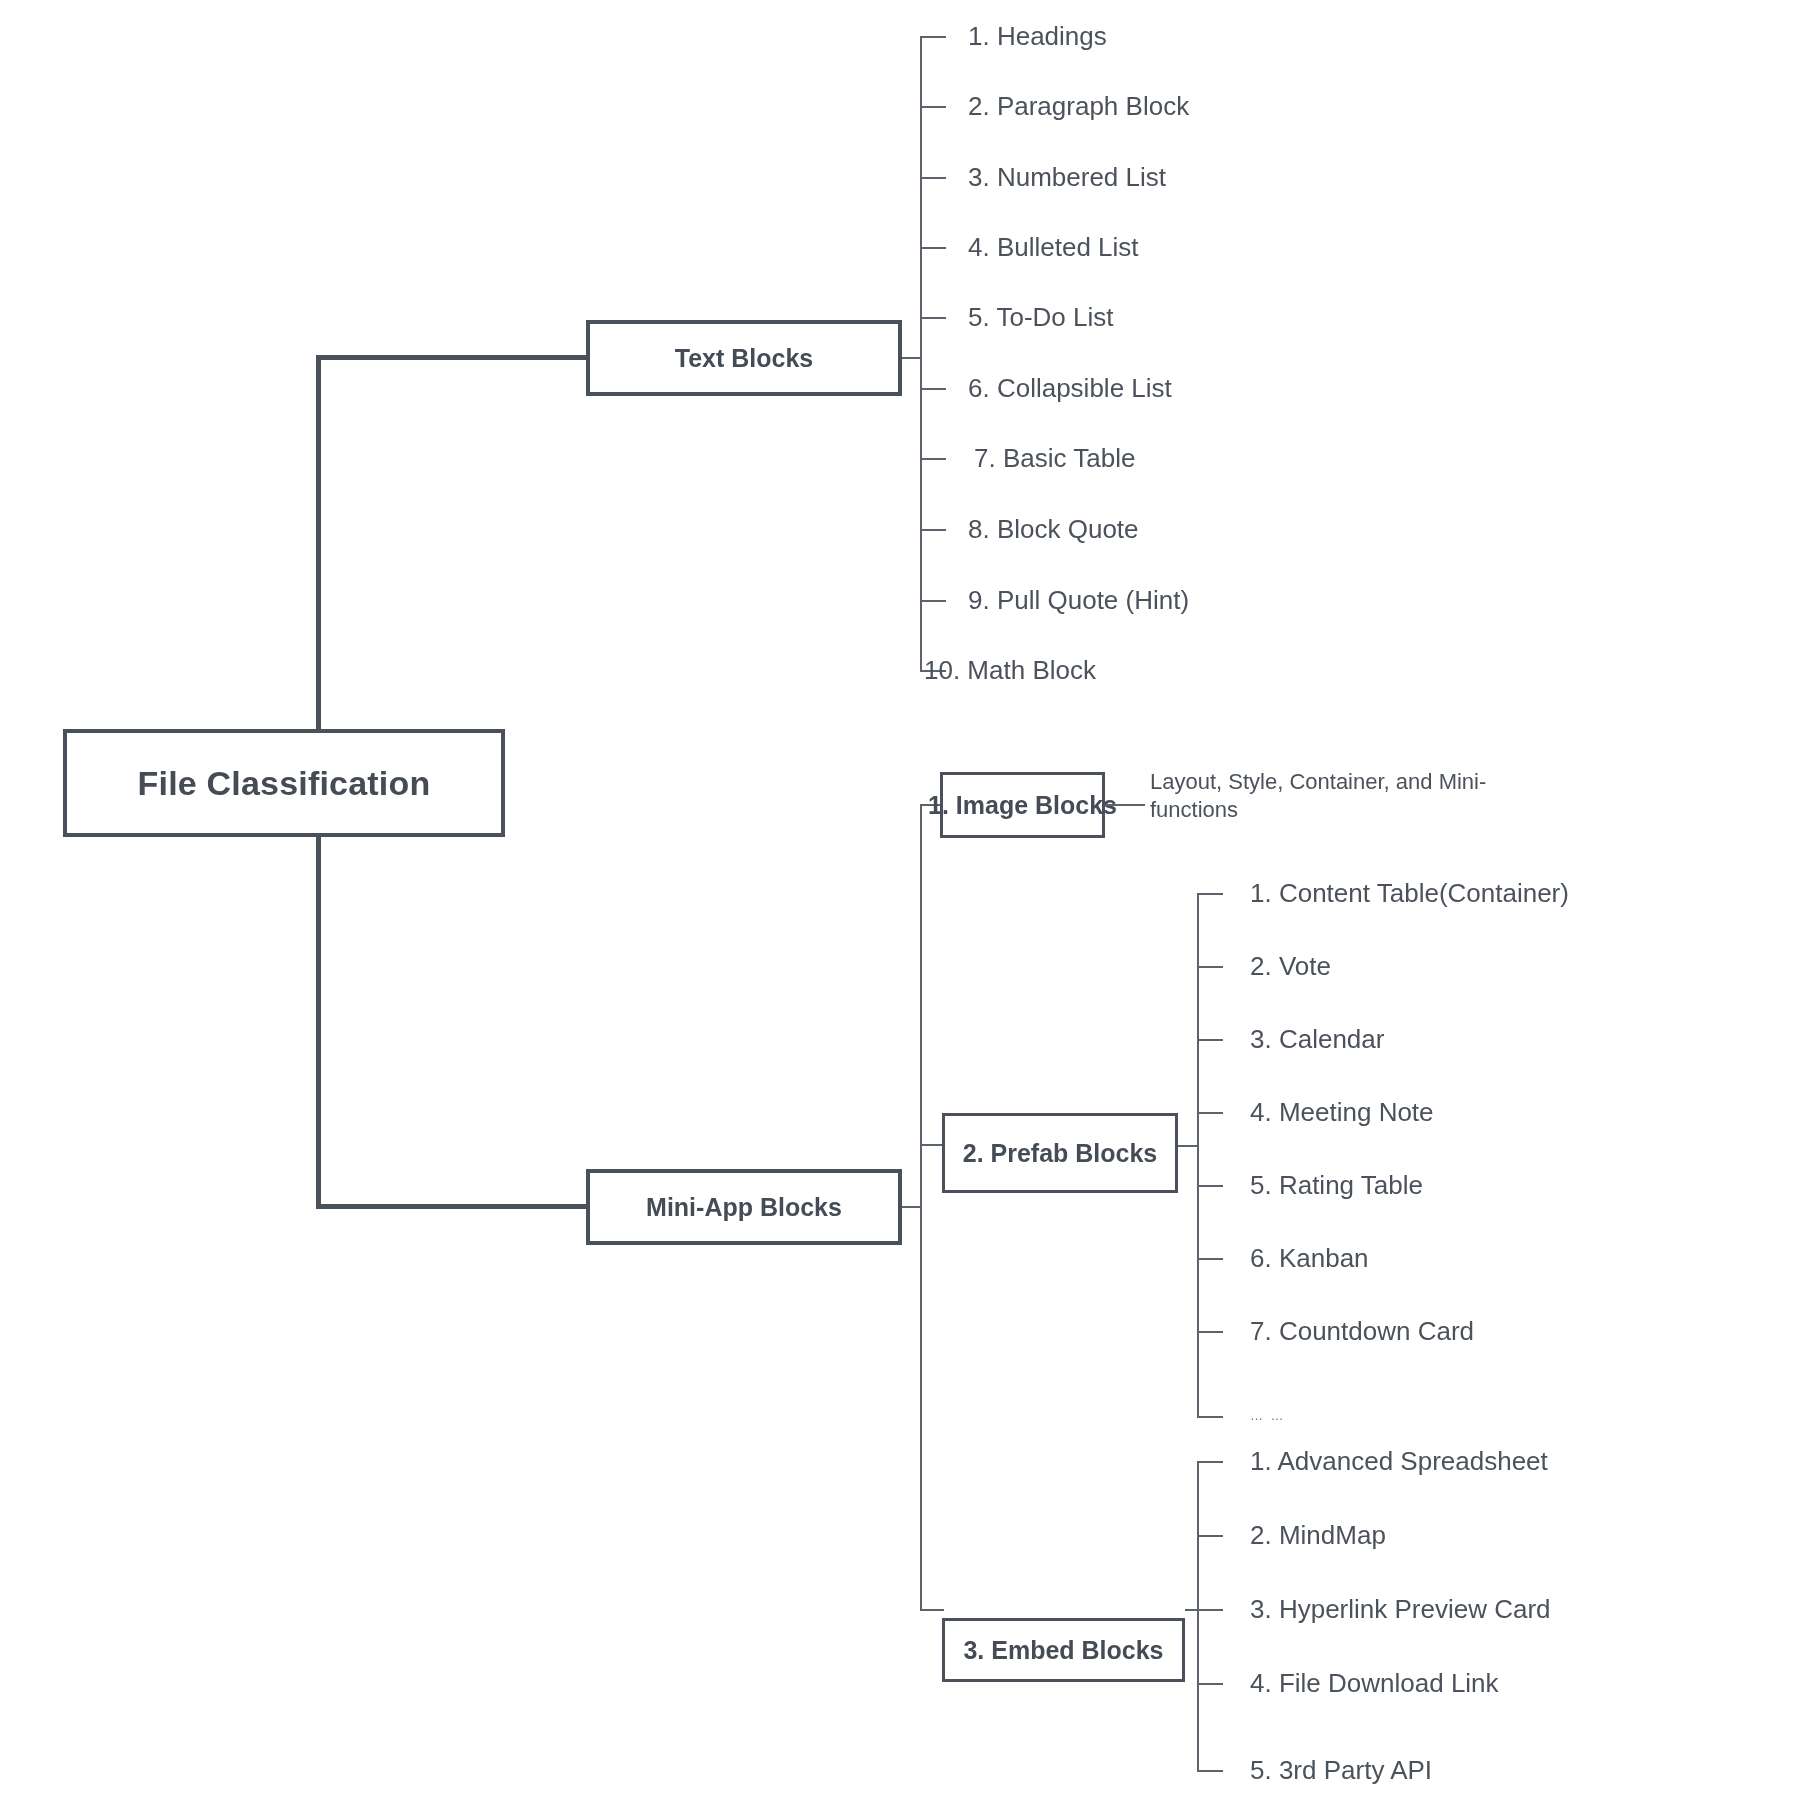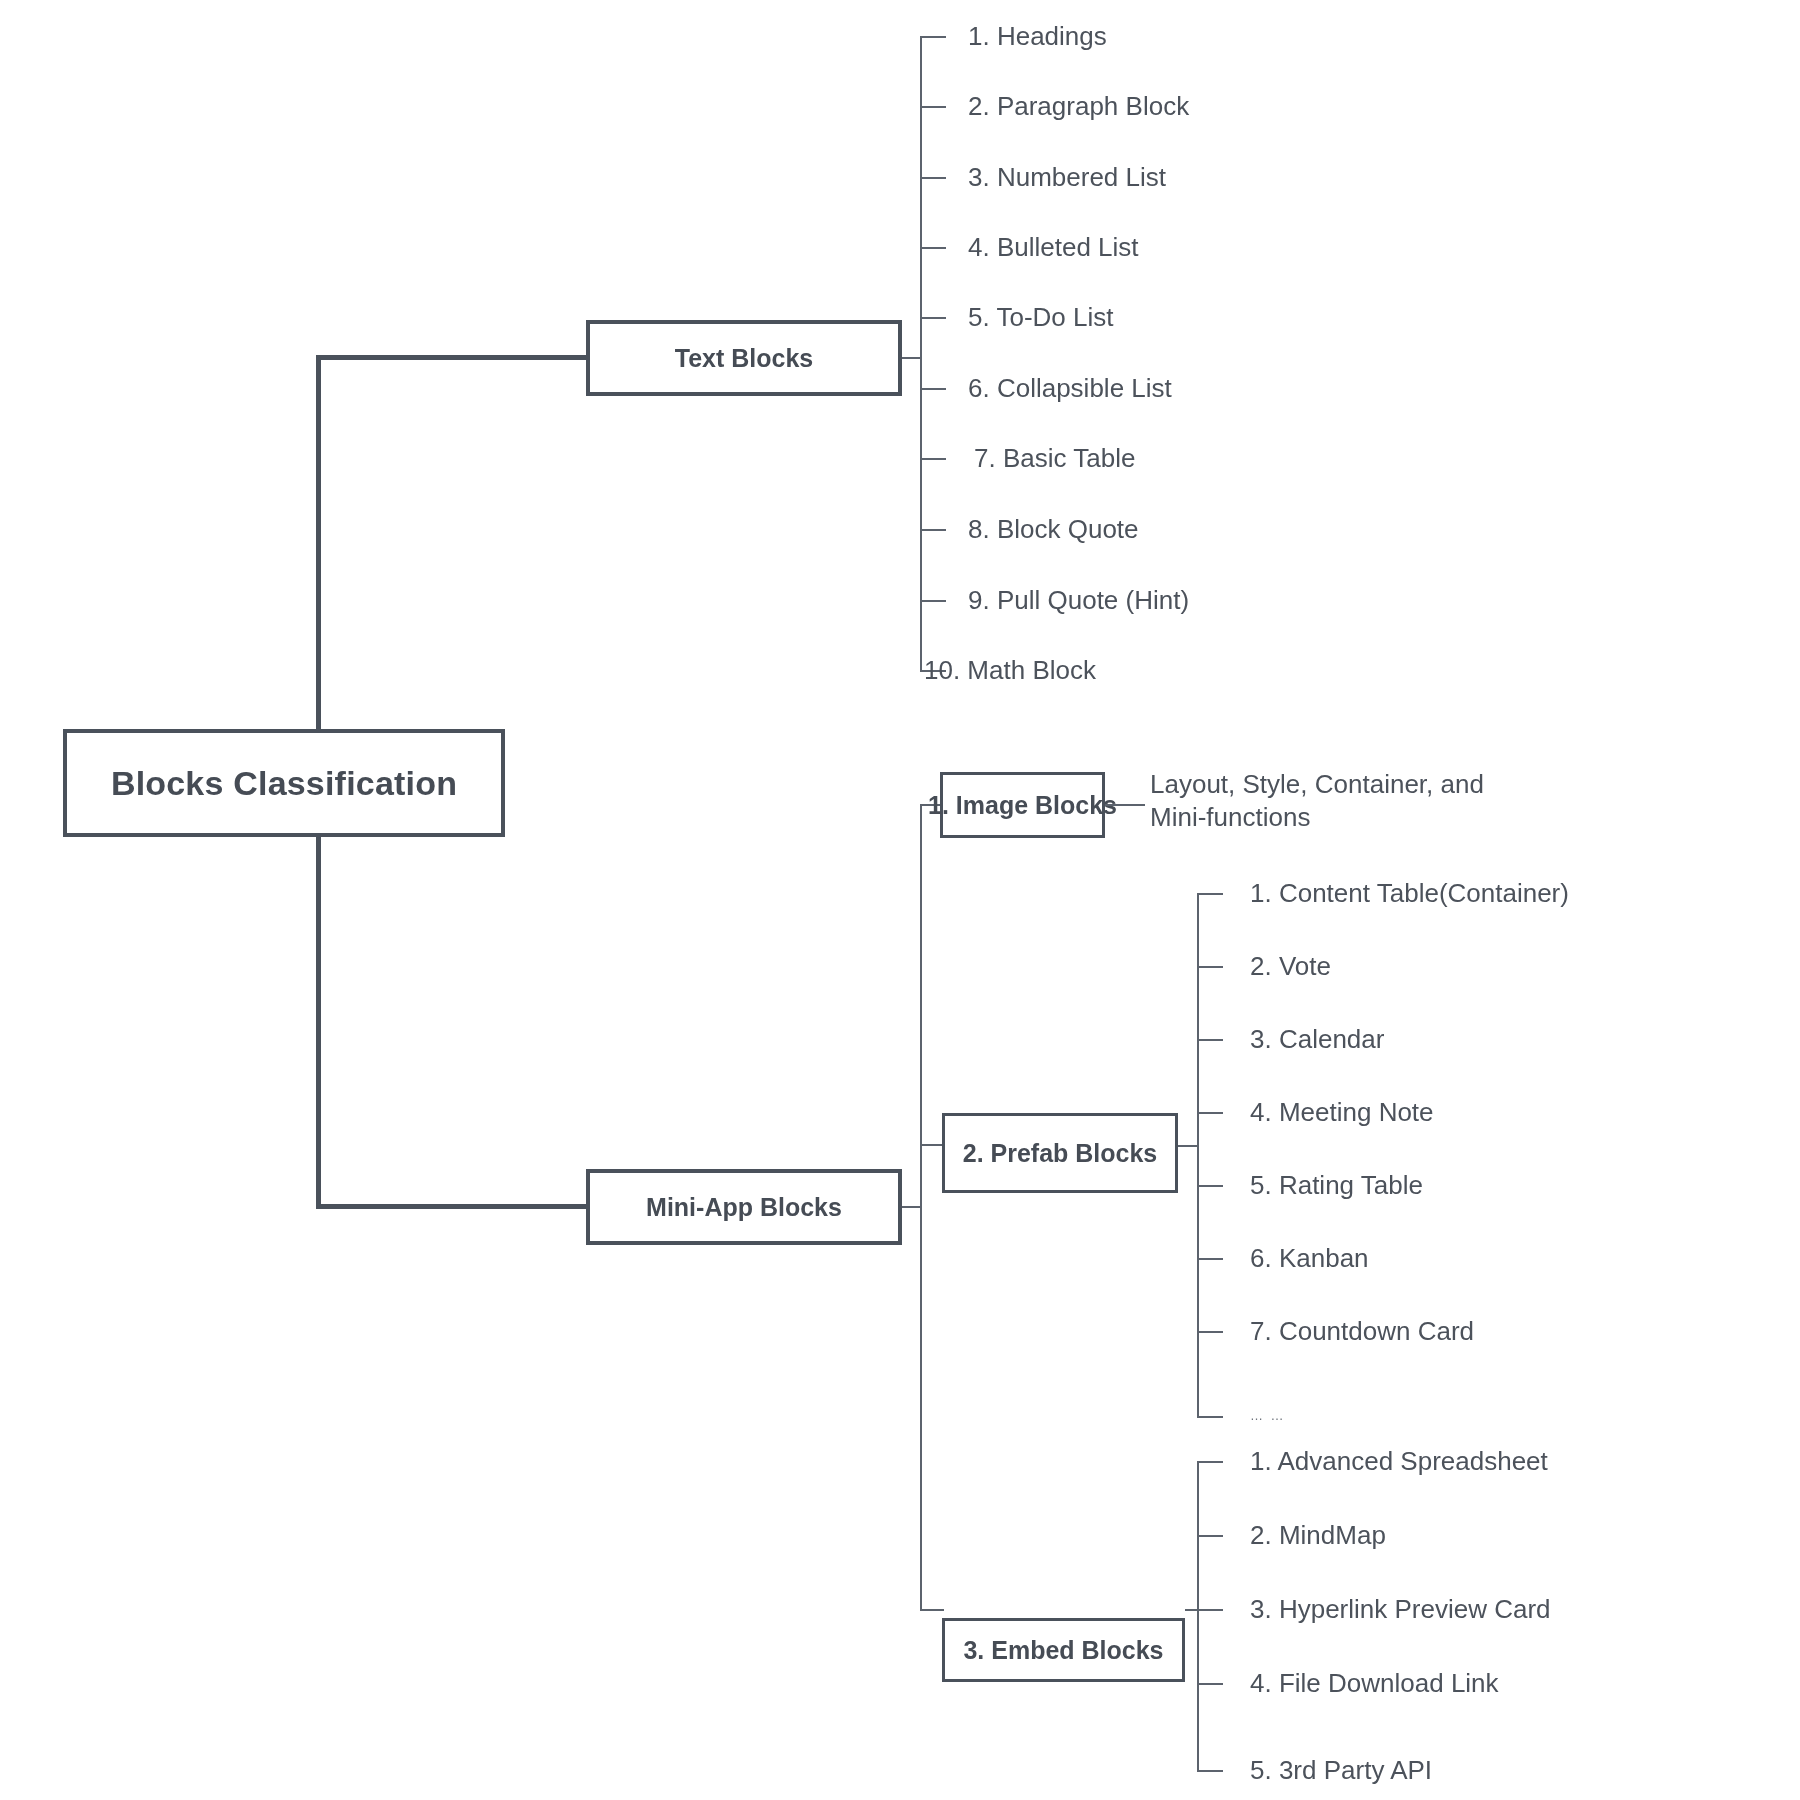--- a/index.html
+++ b/index.html
@@ -64,40 +64,40 @@
     white-space: nowrap;
     line-height: 1.1;
   }
   .leaf.small {
     font-size: 13px;
     color: #6d737c;
     letter-spacing: 2px;
   }
   .note {
     position: absolute;
-    font-size: 26px;
+    font-size: 22px;
     font-weight: 400;
     color: #4c525b;
     line-height: 1.25;
     width: 390px;
   }
 </style>
 </head>
 <body>
 
 <div id="canvas">
 
   <div class="ln thick-v" style="left:316px; top:355px; height:854px;"></div>
   <div class="ln thick-h" style="left:316px; top:355px; width:270px;"></div>
   <div class="ln thick-h" style="left:316px; top:1204px; width:270px;"></div>
   <div class="ln thick-v" style="left:316px; top:697px; height:32px;"></div>
   <div class="ln thick-v" style="left:316px; top:837px; height:32px;"></div>
 
   <div class="node root" style="left:63px; top:729px; width:442px; height:108px;">
-    <span>Blocks Classification</span>
+    <span>File Classification</span>
   </div>
 
   <div class="node branch" style="left:586px; top:320px; width:316px; height:76px;">
     <span>Text Blocks</span>
   </div>
 
   <div class="ln thin-v" style="left:920px; top:36px; height:635px;"></div>
   <div class="ln thin-h" style="left:902px; top:357px; width:20px;"></div>
 
   <div class="ln thin-h" style="left:920px; top:36px;  width:26px;"></div>

